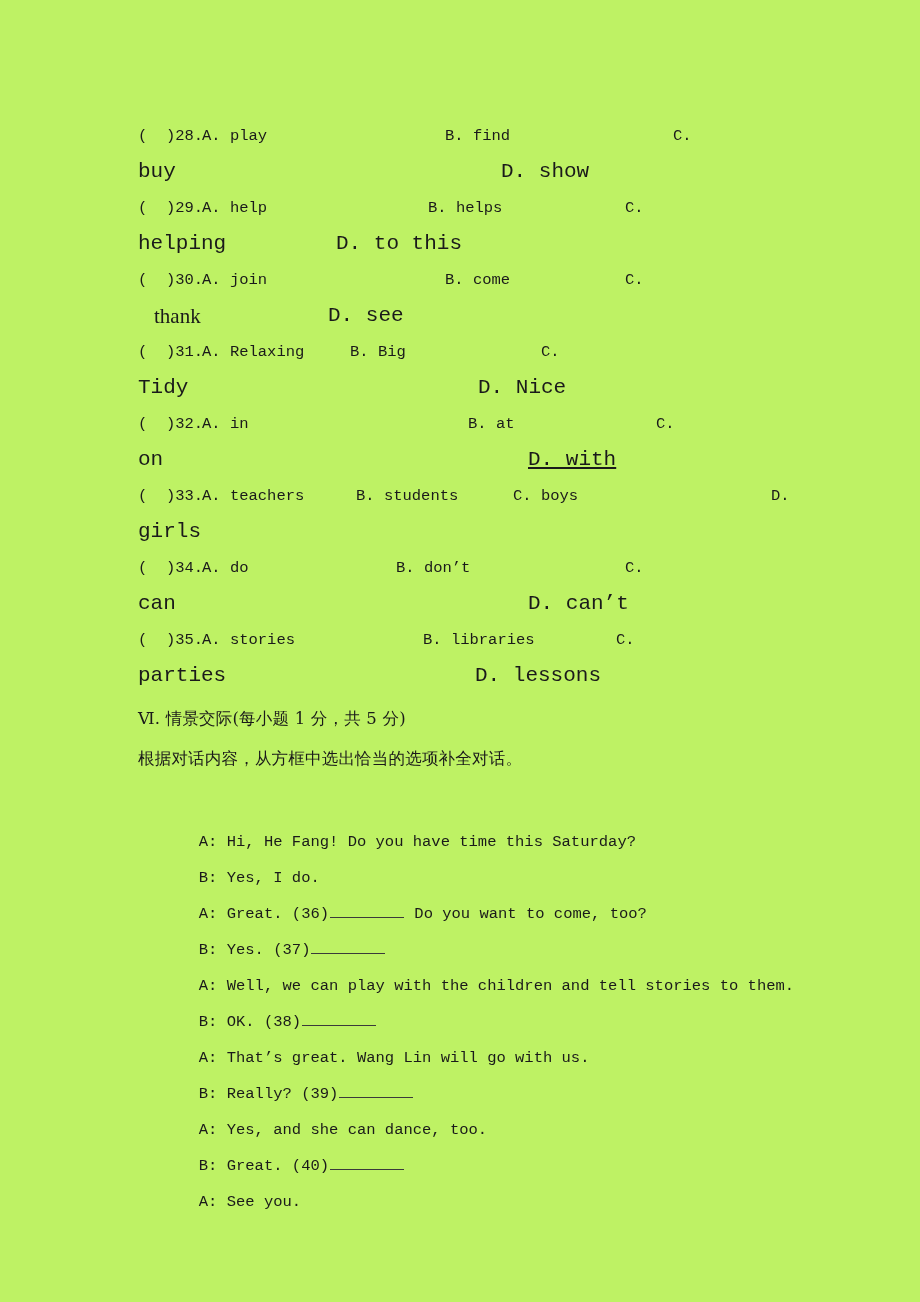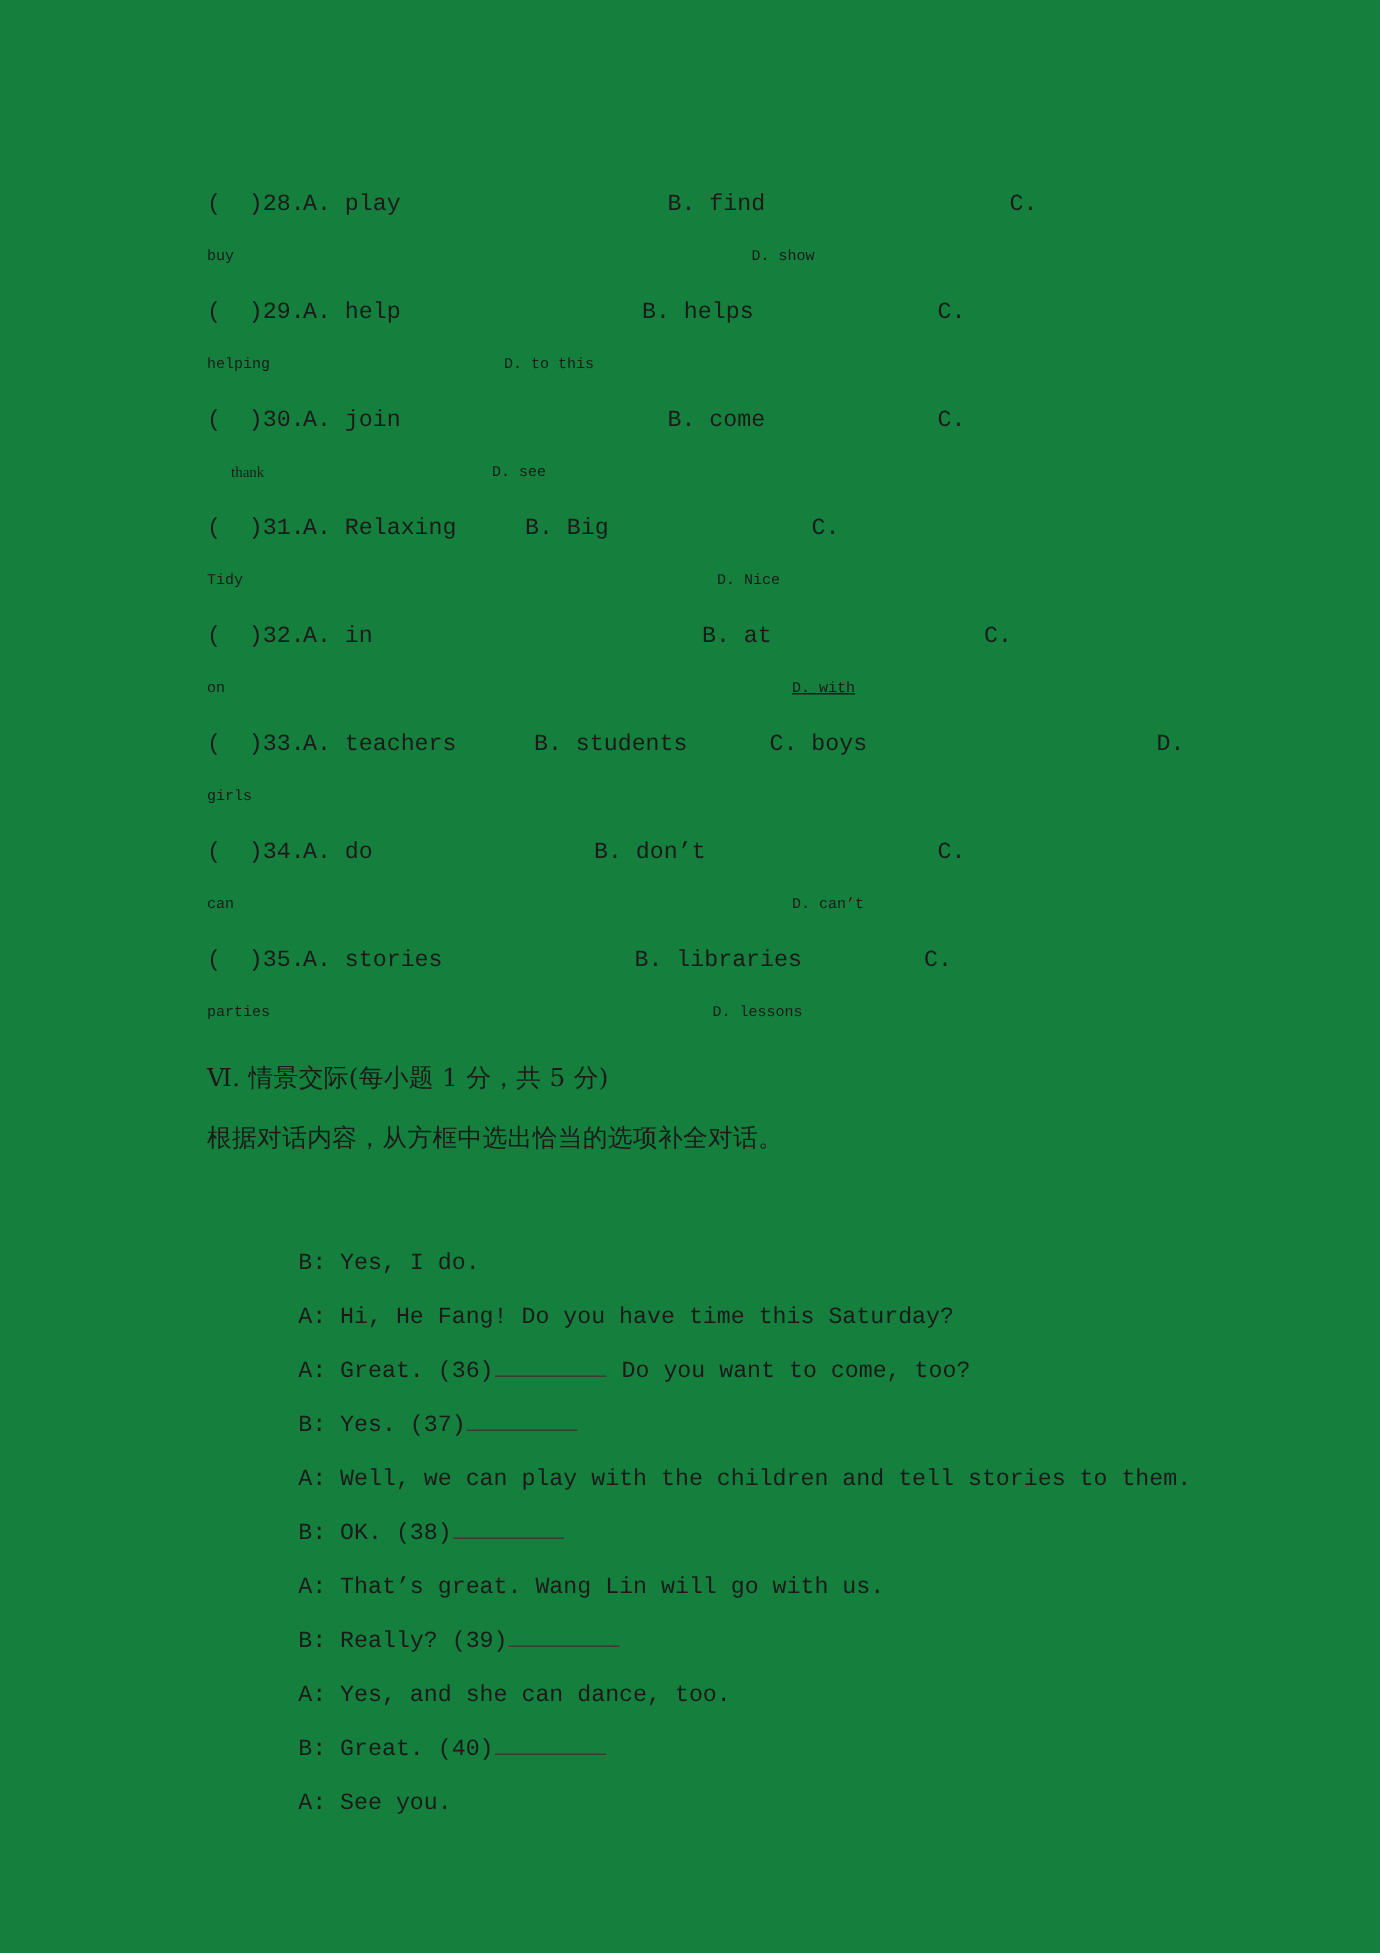--- a/index.html
+++ b/index.html
@@ -15,42 +15,42 @@
     color: #1a1a1a;
     overflow: hidden;
   }
 
   .page {
     position: absolute;
     left: 0;
     top: 0;
     width: 920px;
     height: 1302px;
-    background: #15803d;
+    background: #bef264;
   }
 
   .content {
     position: absolute;
     left: 138px;
     top: 118px;
     width: 700px;
   }
 
   
   .mc-row {
     position: relative;
     height: 36px;
     font-size: 15.5px;
     line-height: 36px;
     white-space: pre;
   }
   .mc-row2 {
     position: relative;
     height: 36px;
-    font-size: 10px;
+    font-size: 21px;
     line-height: 36px;
     white-space: pre;
   }
   .seg {
     position: absolute;
     top: 0;
     white-space: pre;
   }
 
   
@@ -177,24 +177,24 @@
       <span class="seg" style="left:0px;">parties</span>
       <span class="seg" style="left:337px;">D. lessons</span>
     </div>
 
     <div class="cn-line" style="margin-top:6px;">Ⅵ. 情景交际(每小题 1 分，共 5 分)</div>
     <div class="cn-line" style="margin-top:2px;">根据对话内容，从方框中选出恰当的选项补全对话。</div>
 
     <div class="spacer-sm"></div>
 
     <div class="dlg">
+      <span>A: Hi, He Fang! Do you have time this Saturday?</span>
+    </div>
+    <div class="dlg">
       <span>B: Yes, I do.</span>
-    </div>
-    <div class="dlg">
-      <span>A: Hi, He Fang! Do you have time this Saturday?</span>
     </div>
     <div class="dlg">
       <span>A: Great. (36)</span><span class="blank"></span><span> Do you want to come, too?</span>
     </div>
     <div class="dlg">
       <span>B: Yes. (37)</span><span class="blank"></span>
     </div>
     <div class="dlg">
       <span>A: Well, we can play with the children and tell stories to them.</span>
     </div>

